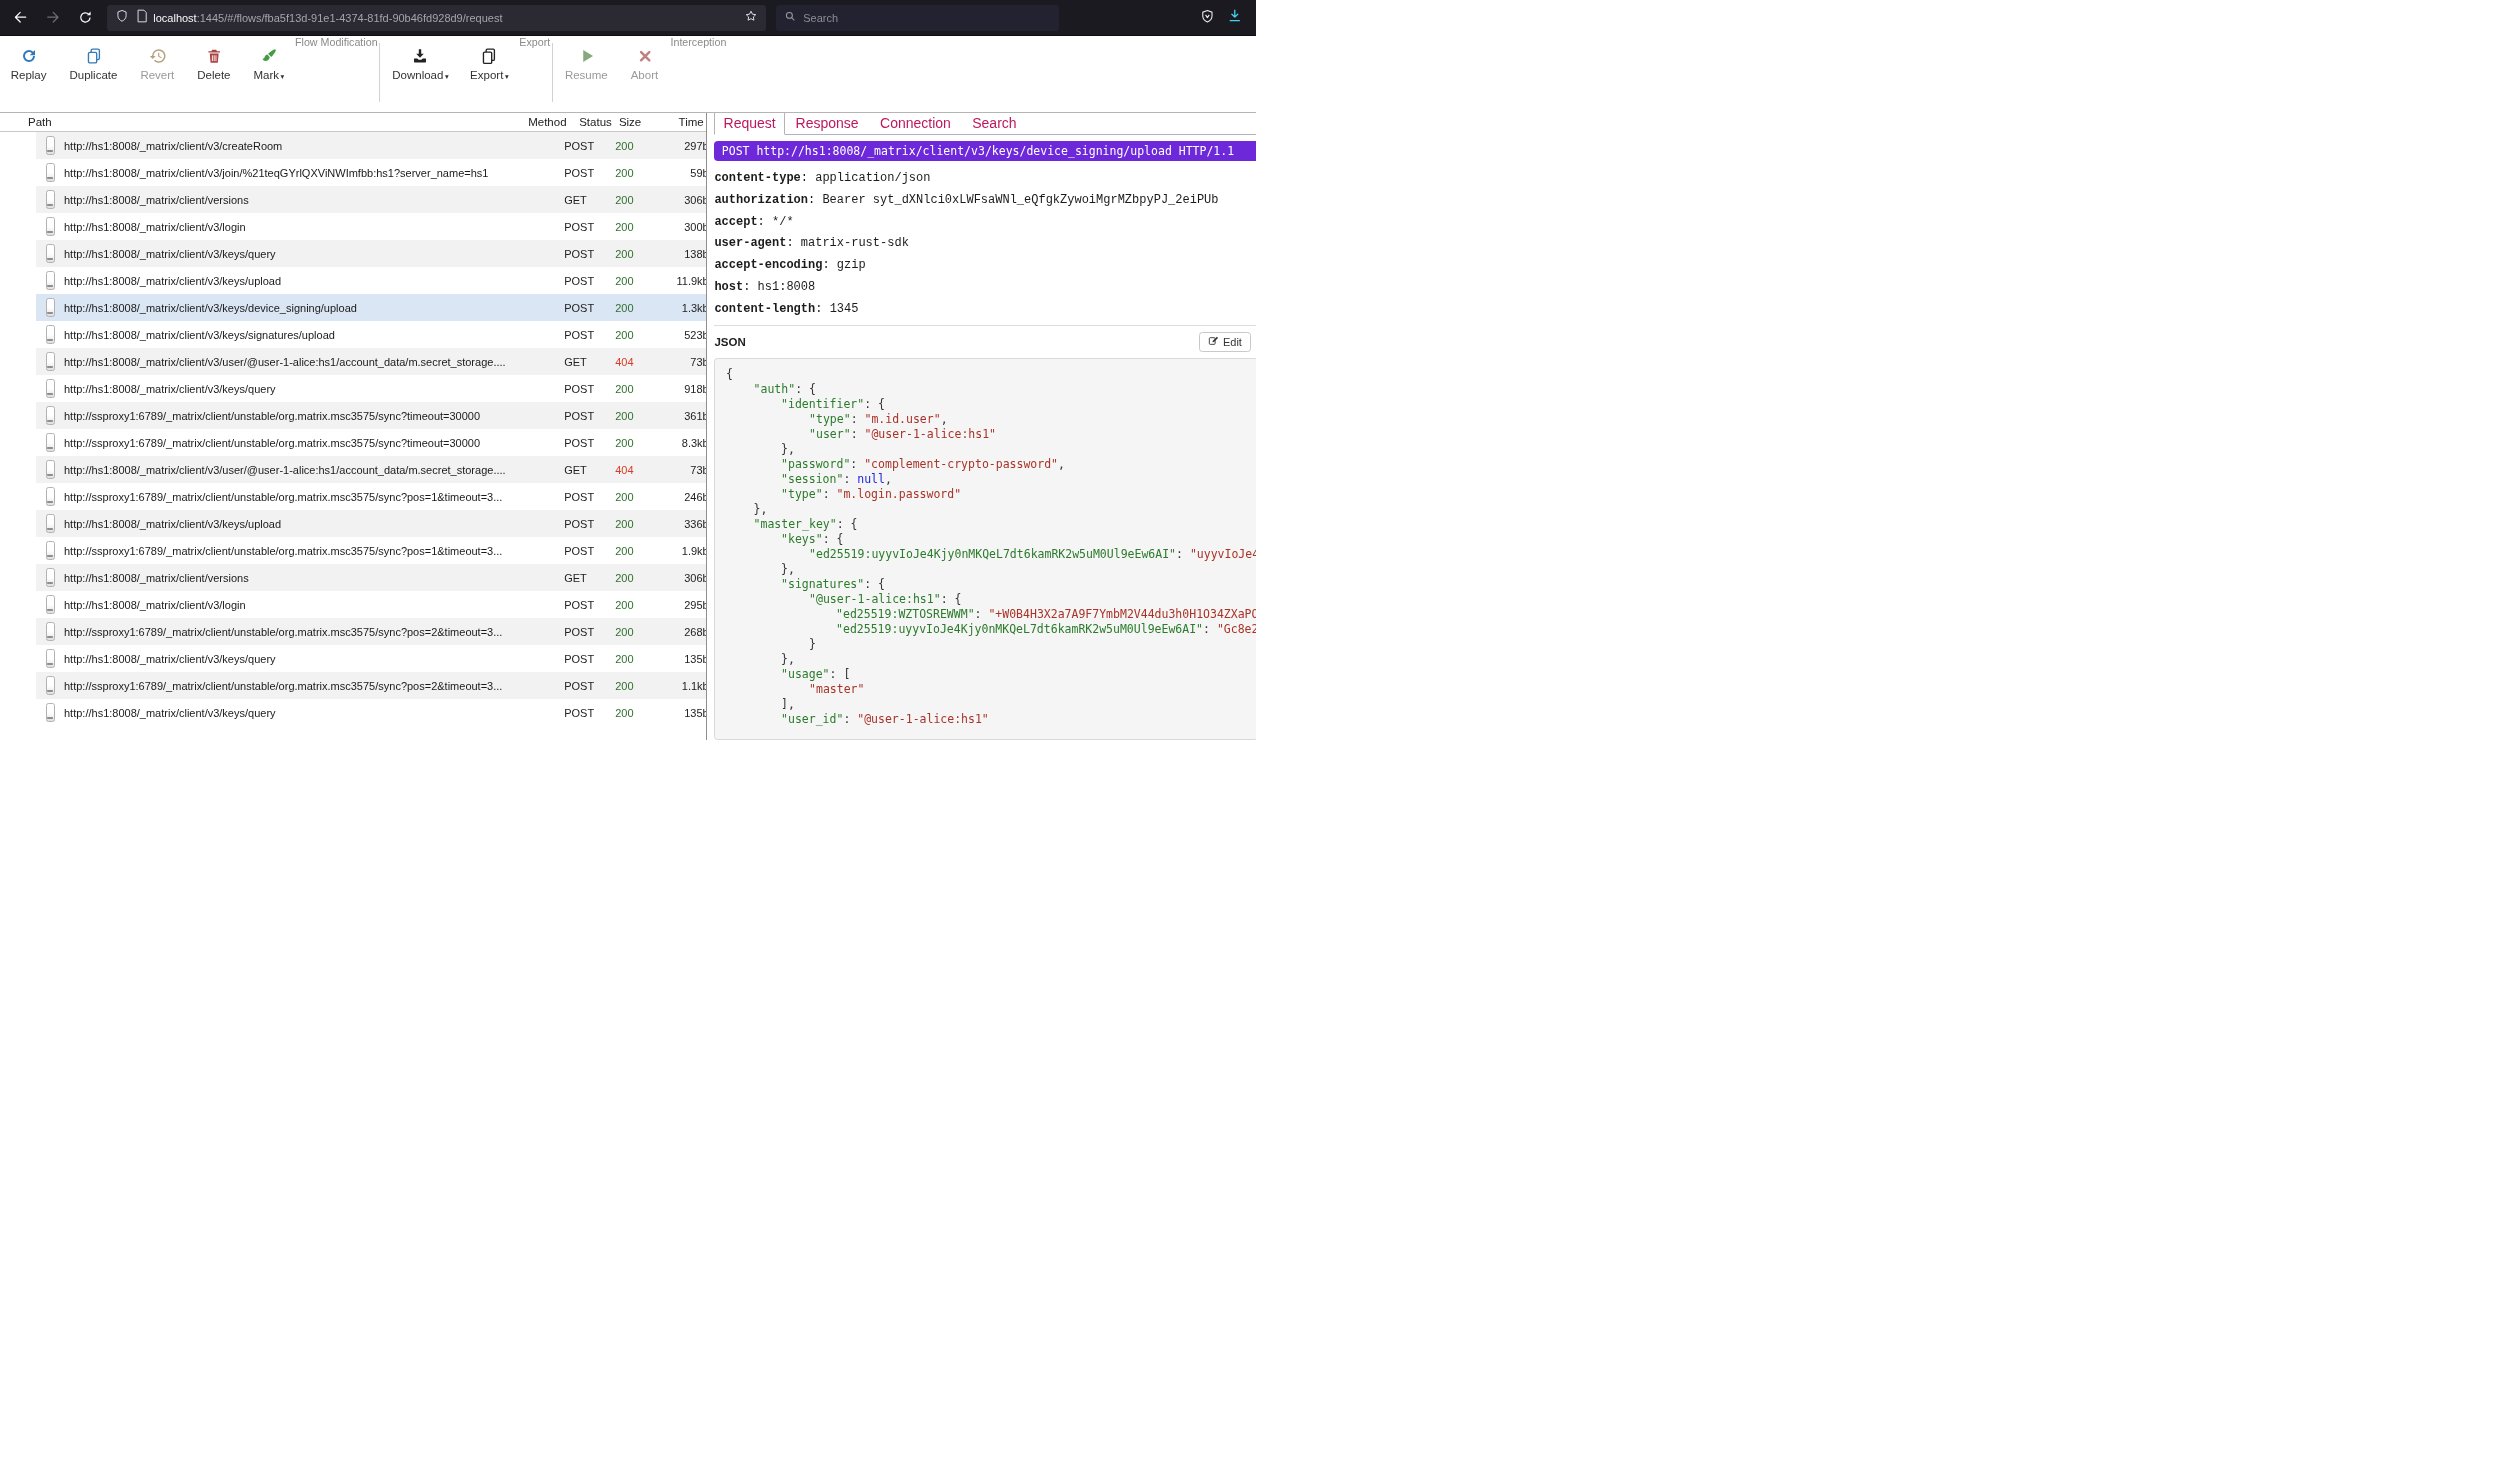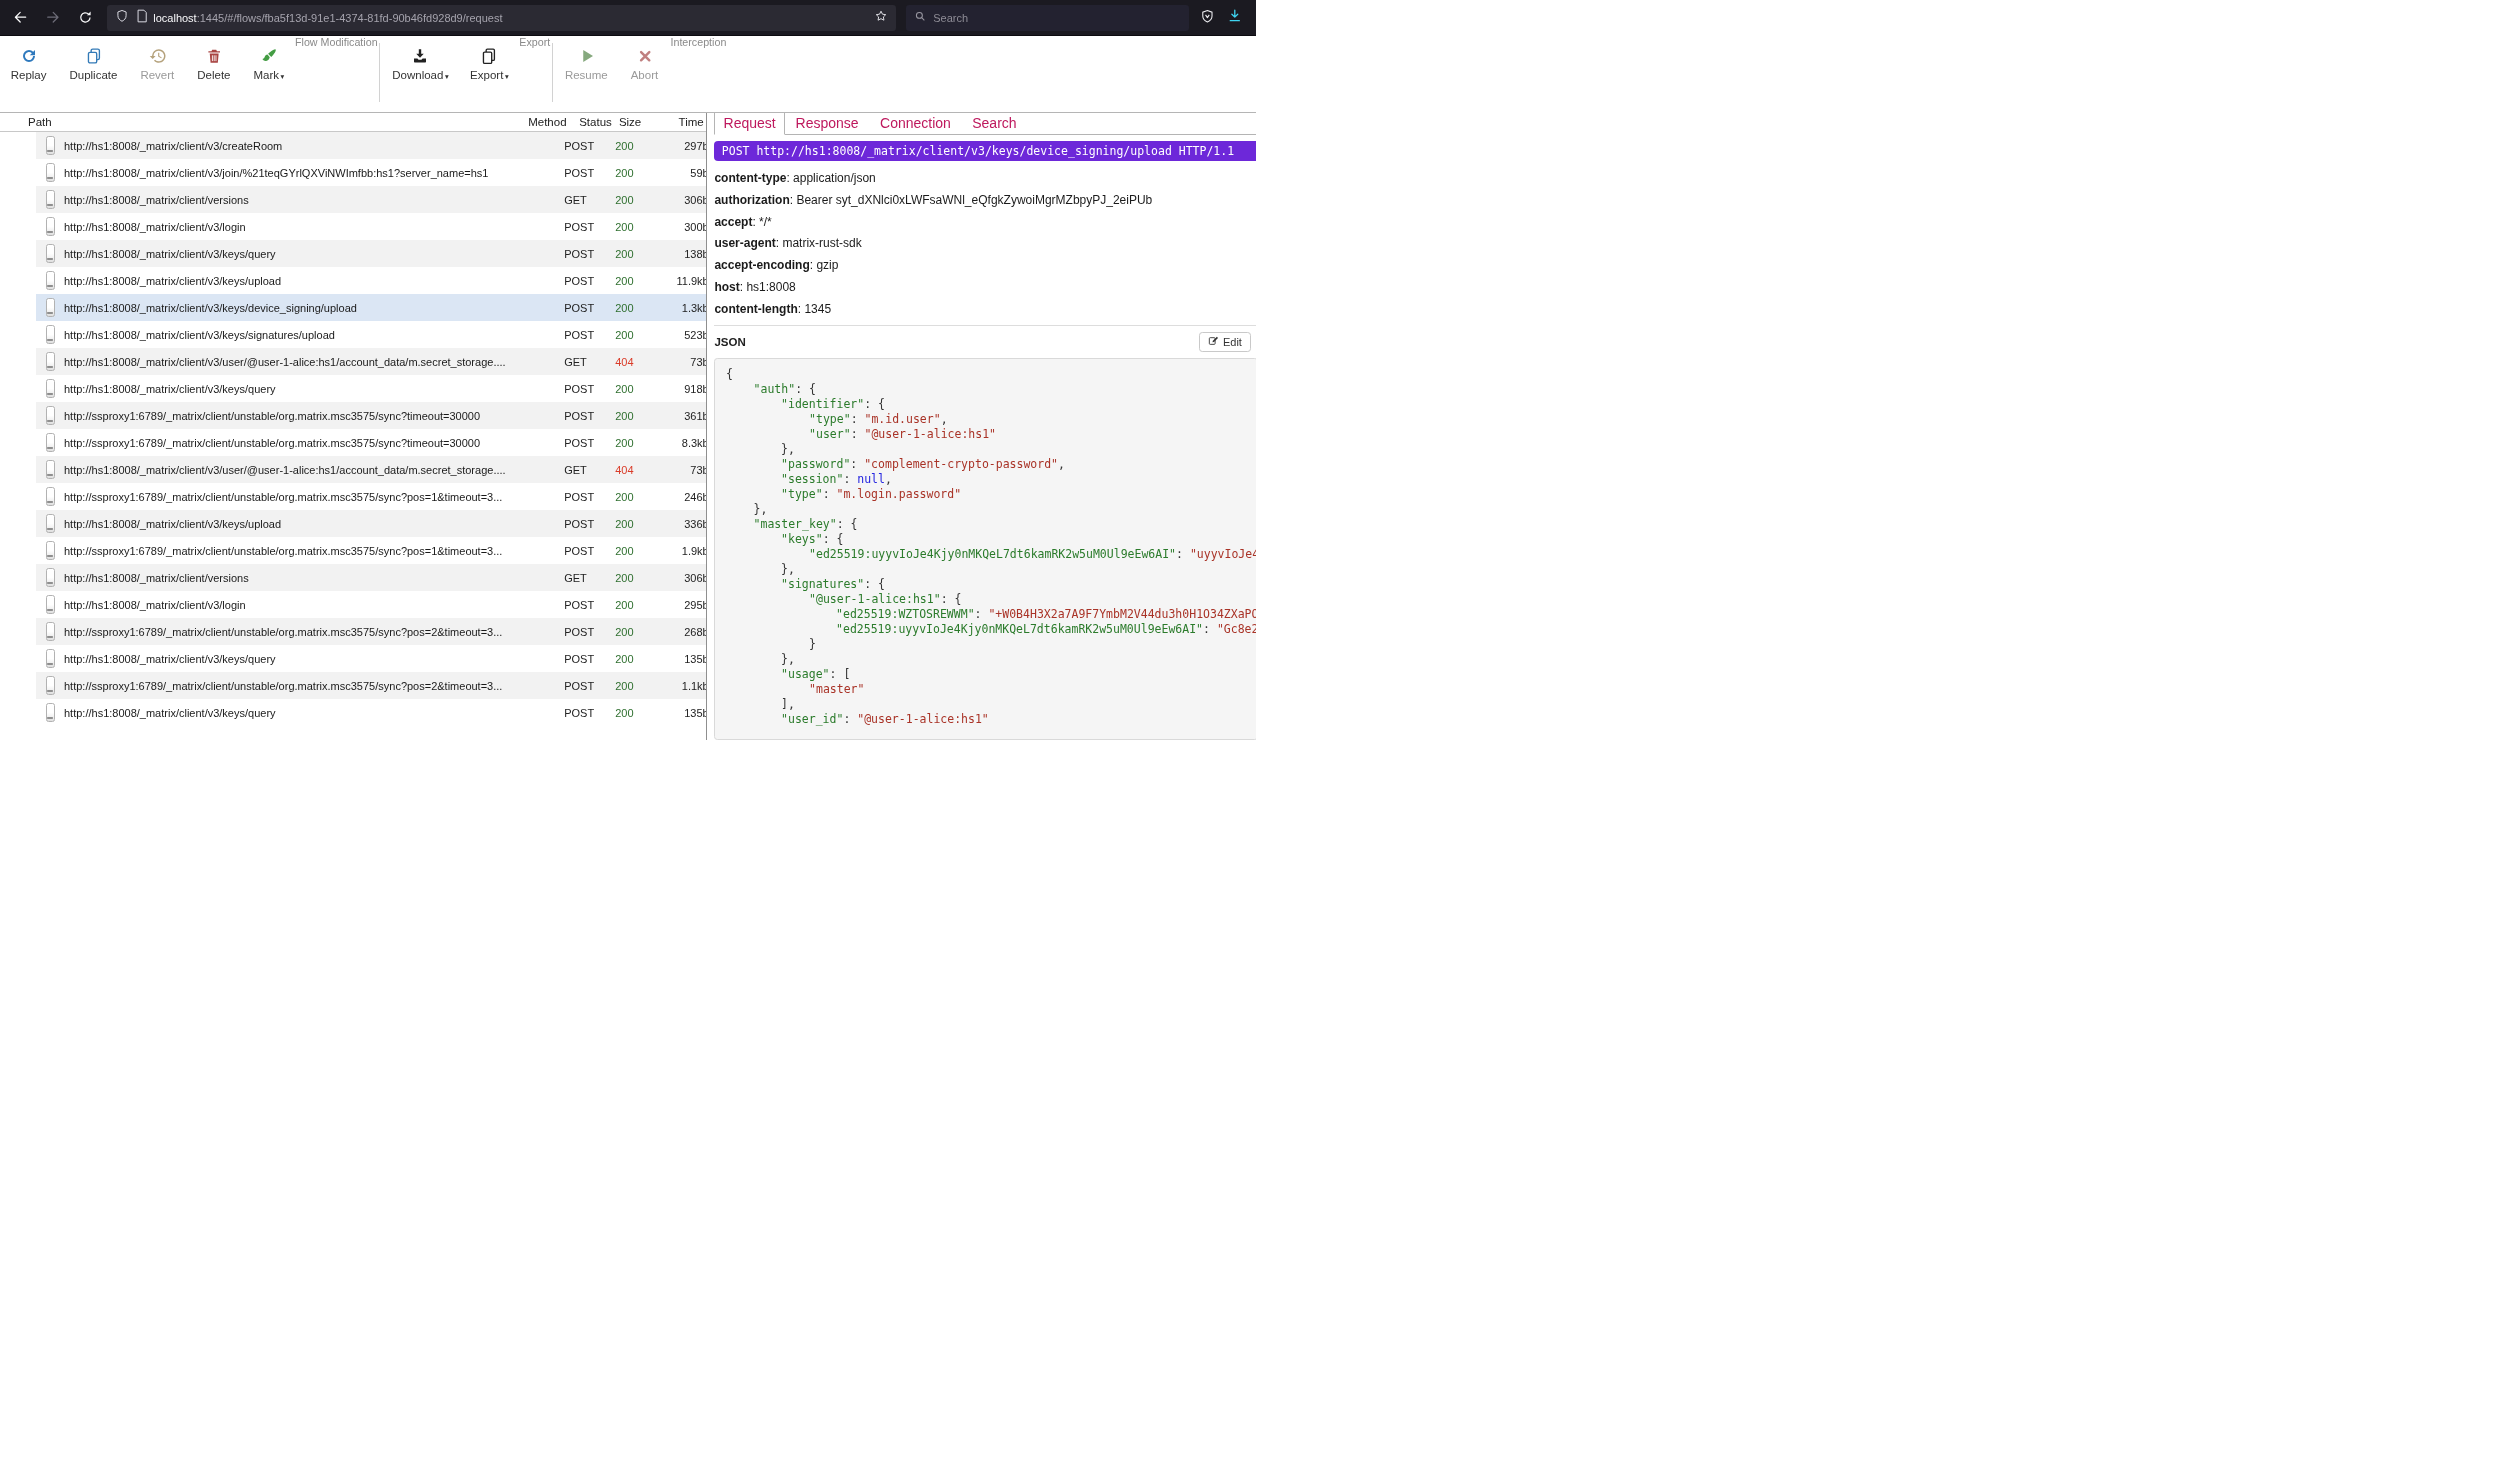--- a/index.html
+++ b/index.html
@@ -5,21 +5,21 @@
   * { margin:0; padding:0; box-sizing:border-box; }
   html,body { width:1256px; height:740px; overflow:hidden; background:#fff;
     font-family:"Liberation Sans", sans-serif; }
   .screen { width:1256px; height:740px; display:flex; flex-direction:column; }
 
   
   .chrome { height:36px; background:#1b1a21; display:flex; align-items:center;
     flex:none; border-bottom:0.8px solid #0c0b10; }
   .navbtns { display:flex; align-items:center; gap:11.5px; padding:0 11.5px 0 9.8px; }
   .navbtn { width:21px; height:21px; display:flex; align-items:center; justify-content:center; }
-  .urlbar { width:789px; height:26px; background:#2b2a33; border-radius:3.3px;
+  .urlbar { width:659px; height:26px; background:#2b2a33; border-radius:3.3px;
     display:flex; align-items:center; padding:0 8.2px; }
   .urlbar .txt { font-size:11px; margin-left:4.9px; white-space:nowrap; overflow:hidden; flex:1; }
   .url-host { color:#f9f9fb; }
   .url-rest { color:#a5a3ad; }
   .searchbar { width:283px; height:26px; margin-left:9.8px; background:#232230;
     border-radius:3.3px; display:flex; align-items:center; padding:0 8.2px; }
   .searchbar .ph { color:#8e8c96; font-size:11px; margin-left:6.6px; }
   .chrome-right { margin-left:auto; display:flex; align-items:center; gap:13px; padding-right:13px; }
 
   
@@ -83,21 +83,21 @@
     flex:none; }
   .ptab { font-size:14px; color:#be185d; padding:2.5px 10.7px 3.3px 10.7px; cursor:default;margin-top:40px; }
   .ptab.active { border:0.8px solid #b4b4b4; border-bottom:0.8px solid #fff;
     margin-bottom:-0.8px; background:#fff; padding:2.5px 8.2px 3.3px 8.2px; }
   .pbody { flex:1; overflow:hidden; display:flex; flex-direction:column; }
   .reqline { margin-top:5.7px; background:#6d28d9; color:#fff;
     font-family:"DejaVu Sans Mono", monospace; font-size:11.5px;
     padding:3.3px 0 3.3px 7.4px; border-radius:4.1px 0 0 4.1px; white-space:nowrap; overflow:hidden;
     flex:none; }
   .hdrs { margin-top:9.8px; flex:none; }
-  .hline { font-family:Liberation Sans, sans-serif; font-size:12px; color:#1b1b1b;
+  .hline { font-family:Liberation Mono, monospace; font-size:12px; color:#1b1b1b;
     margin-bottom:7.8px; white-space:nowrap; overflow:hidden; }
   .hkey { font-weight:bold; }
   .bodybar { border-top:0.8px solid #ddd; margin-top:1.6px; padding-top:5.7px;
     display:flex; align-items:center; flex:none; }
   .fmt-label { font-weight:bold; font-size:11.5px; color:#222; }
   .editbtn { margin-left:auto; margin-right:4.9px; border:0.8px solid #c9c9c9; border-radius:3.3px;
     background:#fff; font-size:11px; color:#333; padding:2.5px 8.2px;
     display:flex; align-items:center; gap:4.1px; cursor:default; }
   .jsonbox { margin-top:6.6px; margin-right:-1.6px; background:#f5f5f5;
     border:0.8px solid #d9d9d9; border-radius:3.3px; padding:7.4px 0 7.4px 10.7px;

